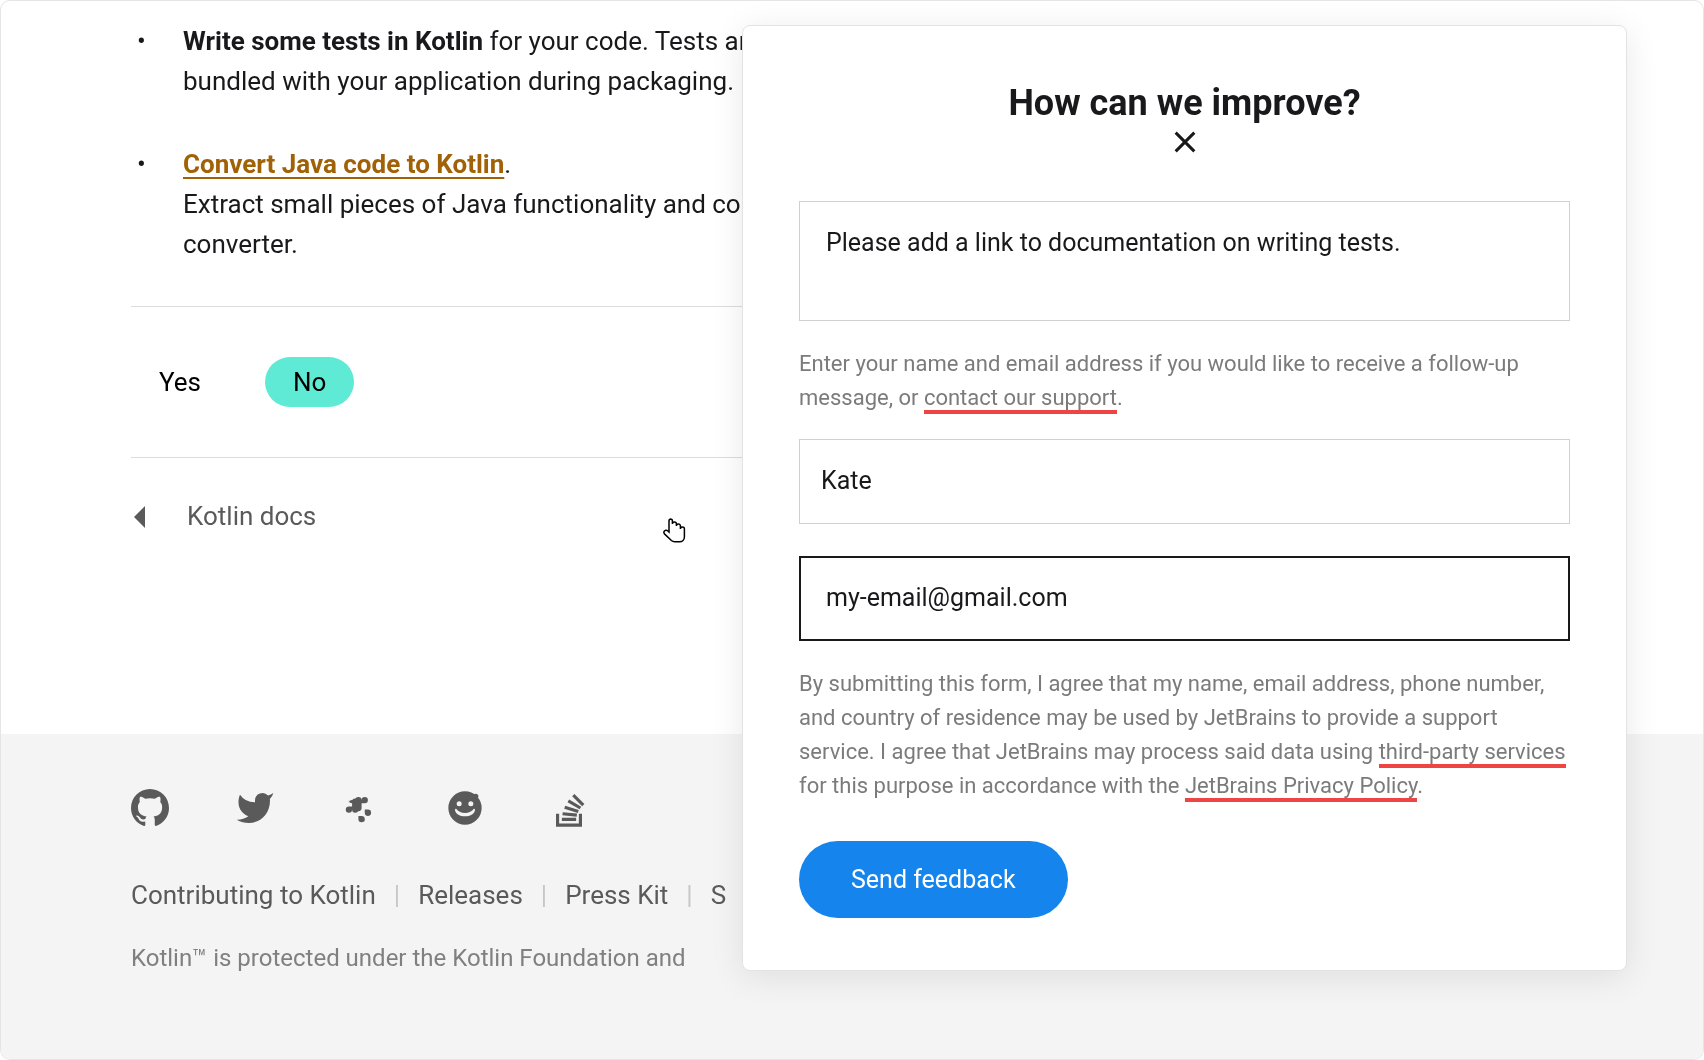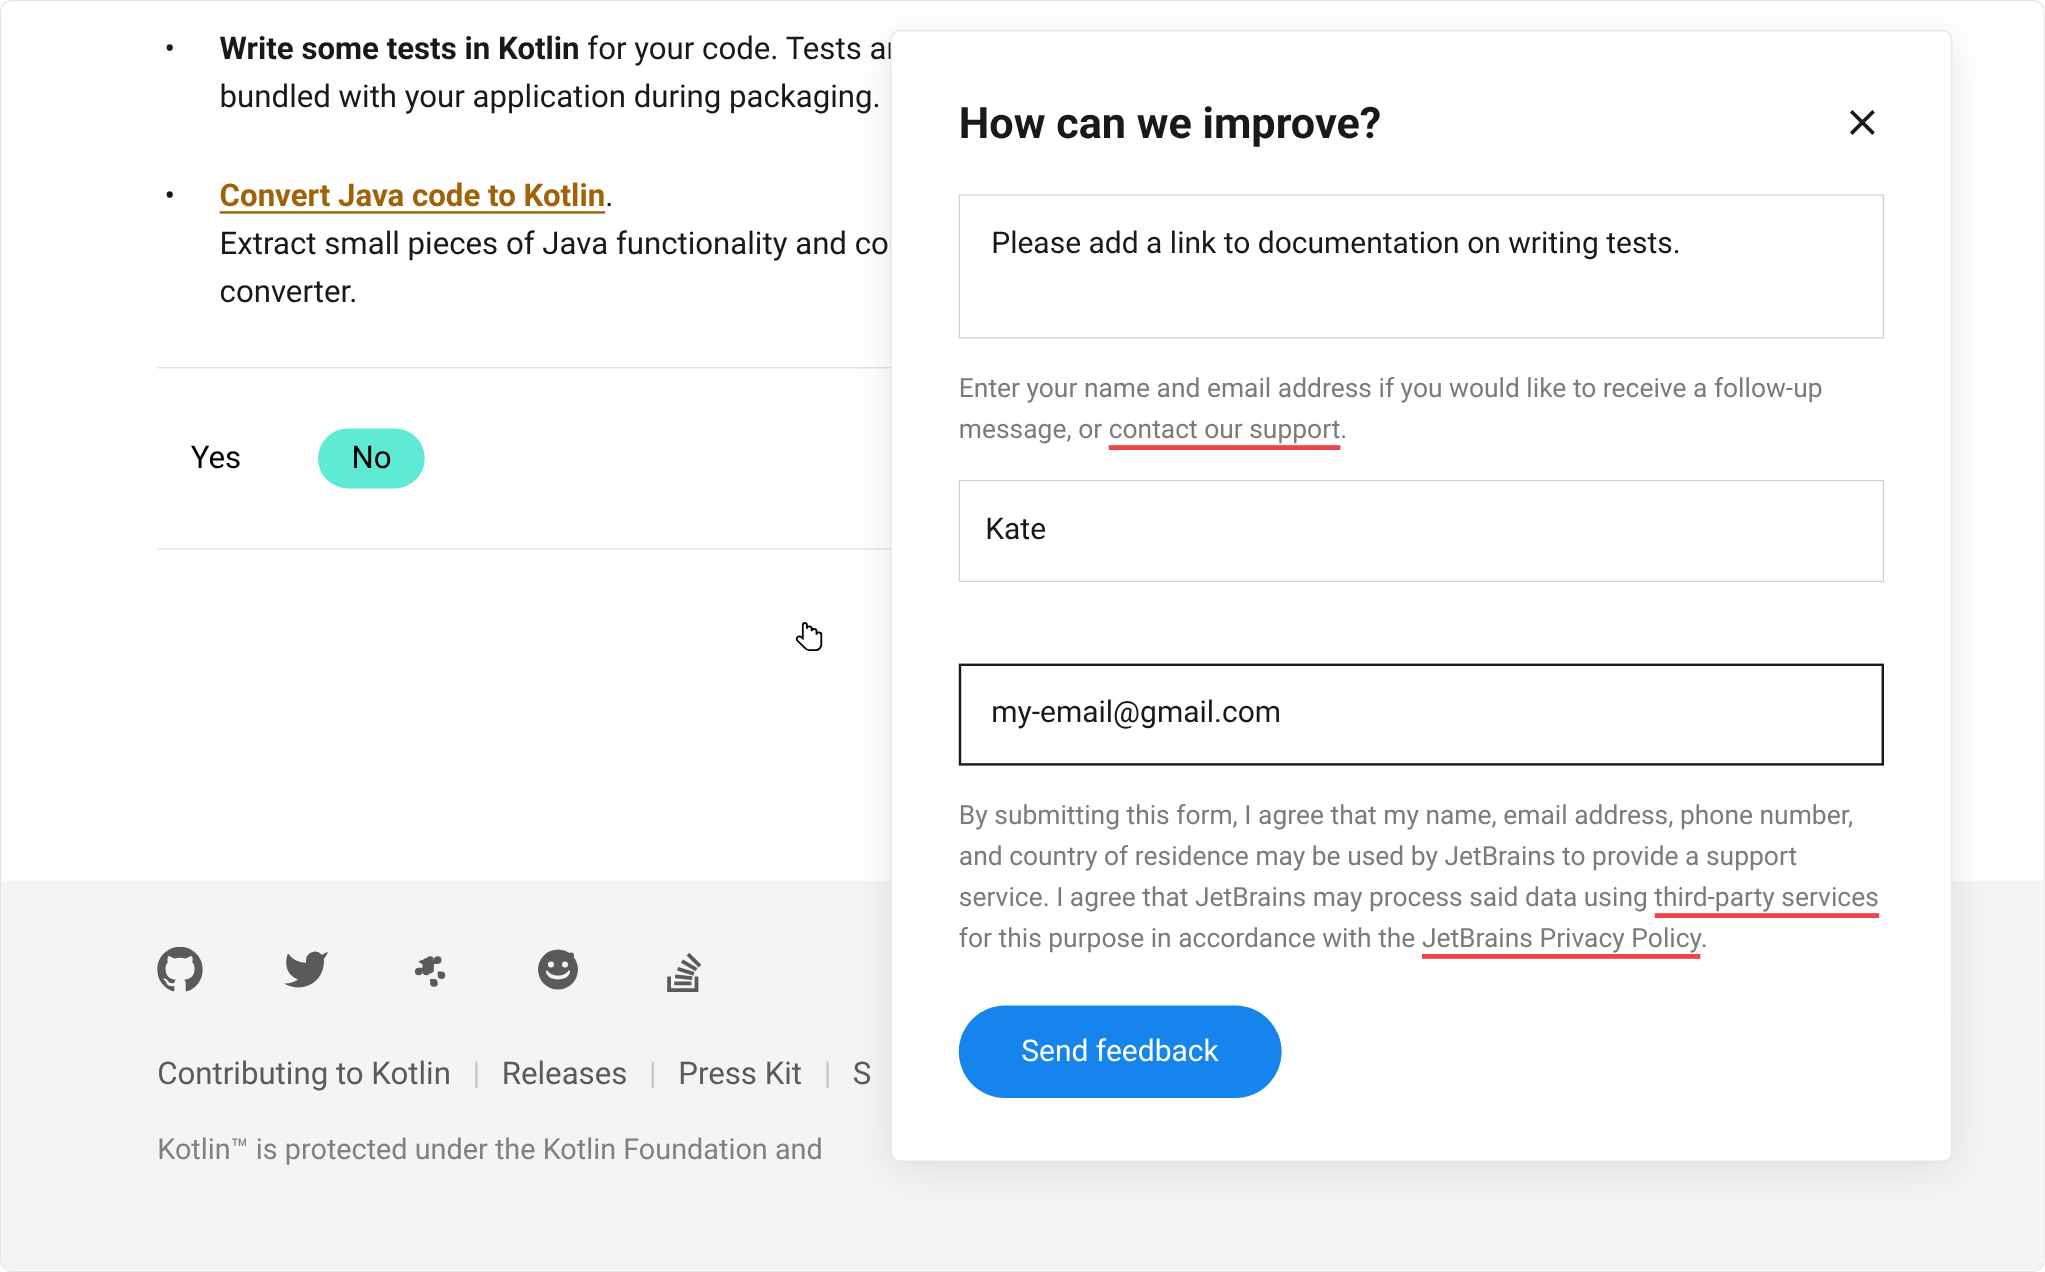--- a/index.html
+++ b/index.html
@@ -120,40 +120,41 @@
     border: 1px solid #e3e3e3;
     border-radius: 8px;
     box-shadow: 0 6px 34px rgba(0,0,0,0.09);
     padding: 56px 56px 52px 56px;
   }
   .dialog-header {
     display: flex;
     justify-content: space-between;
     align-items: center;
     margin-bottom: 38px;
+    flex-direction: column;
   }
   .dialog-title {
     font-size: 36px;
     font-weight: 700;
   }
   .close-btn {
     background: none; border: none; cursor: pointer; padding: 4px;
   }
   .input-box {
     width: 100%;
     border: 1px solid #d0d0d0;
     padding: 22px 26px;
     font-size: 25px;
     font-family: inherit;
     line-height: 1.55;
     resize: none;
     outline: none;
     color: #19191c;
   }
-  .input-box.focused { border: 2px solid #19191c; padding: 21px 25px; margin-top: 36px; }
+  .input-box.focused { border: 2px solid #19191c; padding: 21px 25px; }
   textarea.input-box { height: 120px; }
   .helper {
     font-size: 22px;
     color: #7b7b7b;
     line-height: 1.55;
     margin: 22px 0 24px 0;
   }
   .helper .u, .consent .u {
     color: #7b7b7b;
     border-bottom: 4px solid #ef4444;
@@ -200,20 +201,26 @@
     <hr class="divider">
 
     <div class="feedback-bar">
       <button class="fb-btn">Yes</button>
       <button class="fb-btn no-hover">No</button>
     </div>
 
     <hr class="divider">
 
     <div class="nav-row clip-right">
+      <div class="nav-item">
+        <svg width="18" height="26" viewBox="0 0 18 26">
+            <path d="M14 2 L3 13 L14 24 Z" fill="#5a5a5a"></path>
+          </svg>
+        <span>Kotlin docs</span>
+      </div>
       <div class="nav-item" style="margin-left:auto;">
         <span class="nav-right-text">tiplat</span>
       </div>
     </div>
   </div>
 
   <svg class="cursor" viewBox="0 0 24 30">
     <path d="M8 2c-1 0-2 .8-2 2v11l-1.4-1.2c-1-.9-2.6-.7-3.3.4-.6.9-.4 2.1.4 2.9l6.7 6.4c.9.8 2 1.3 3.2 1.3h5.1c2.6 0 4.7-2.1 4.7-4.7V12c0-1.1-.9-2-2-2s-2 .9-2 2V9c0-1.1-.9-2-2-2s-2 .9-2 2V7c0-1.1-.9-2-2-2s-2 .9-2 2V4c0-1.1-.9-2-2-2z" fill="#fff" stroke="#000" stroke-width="1.5"></path>
   </svg>
 

